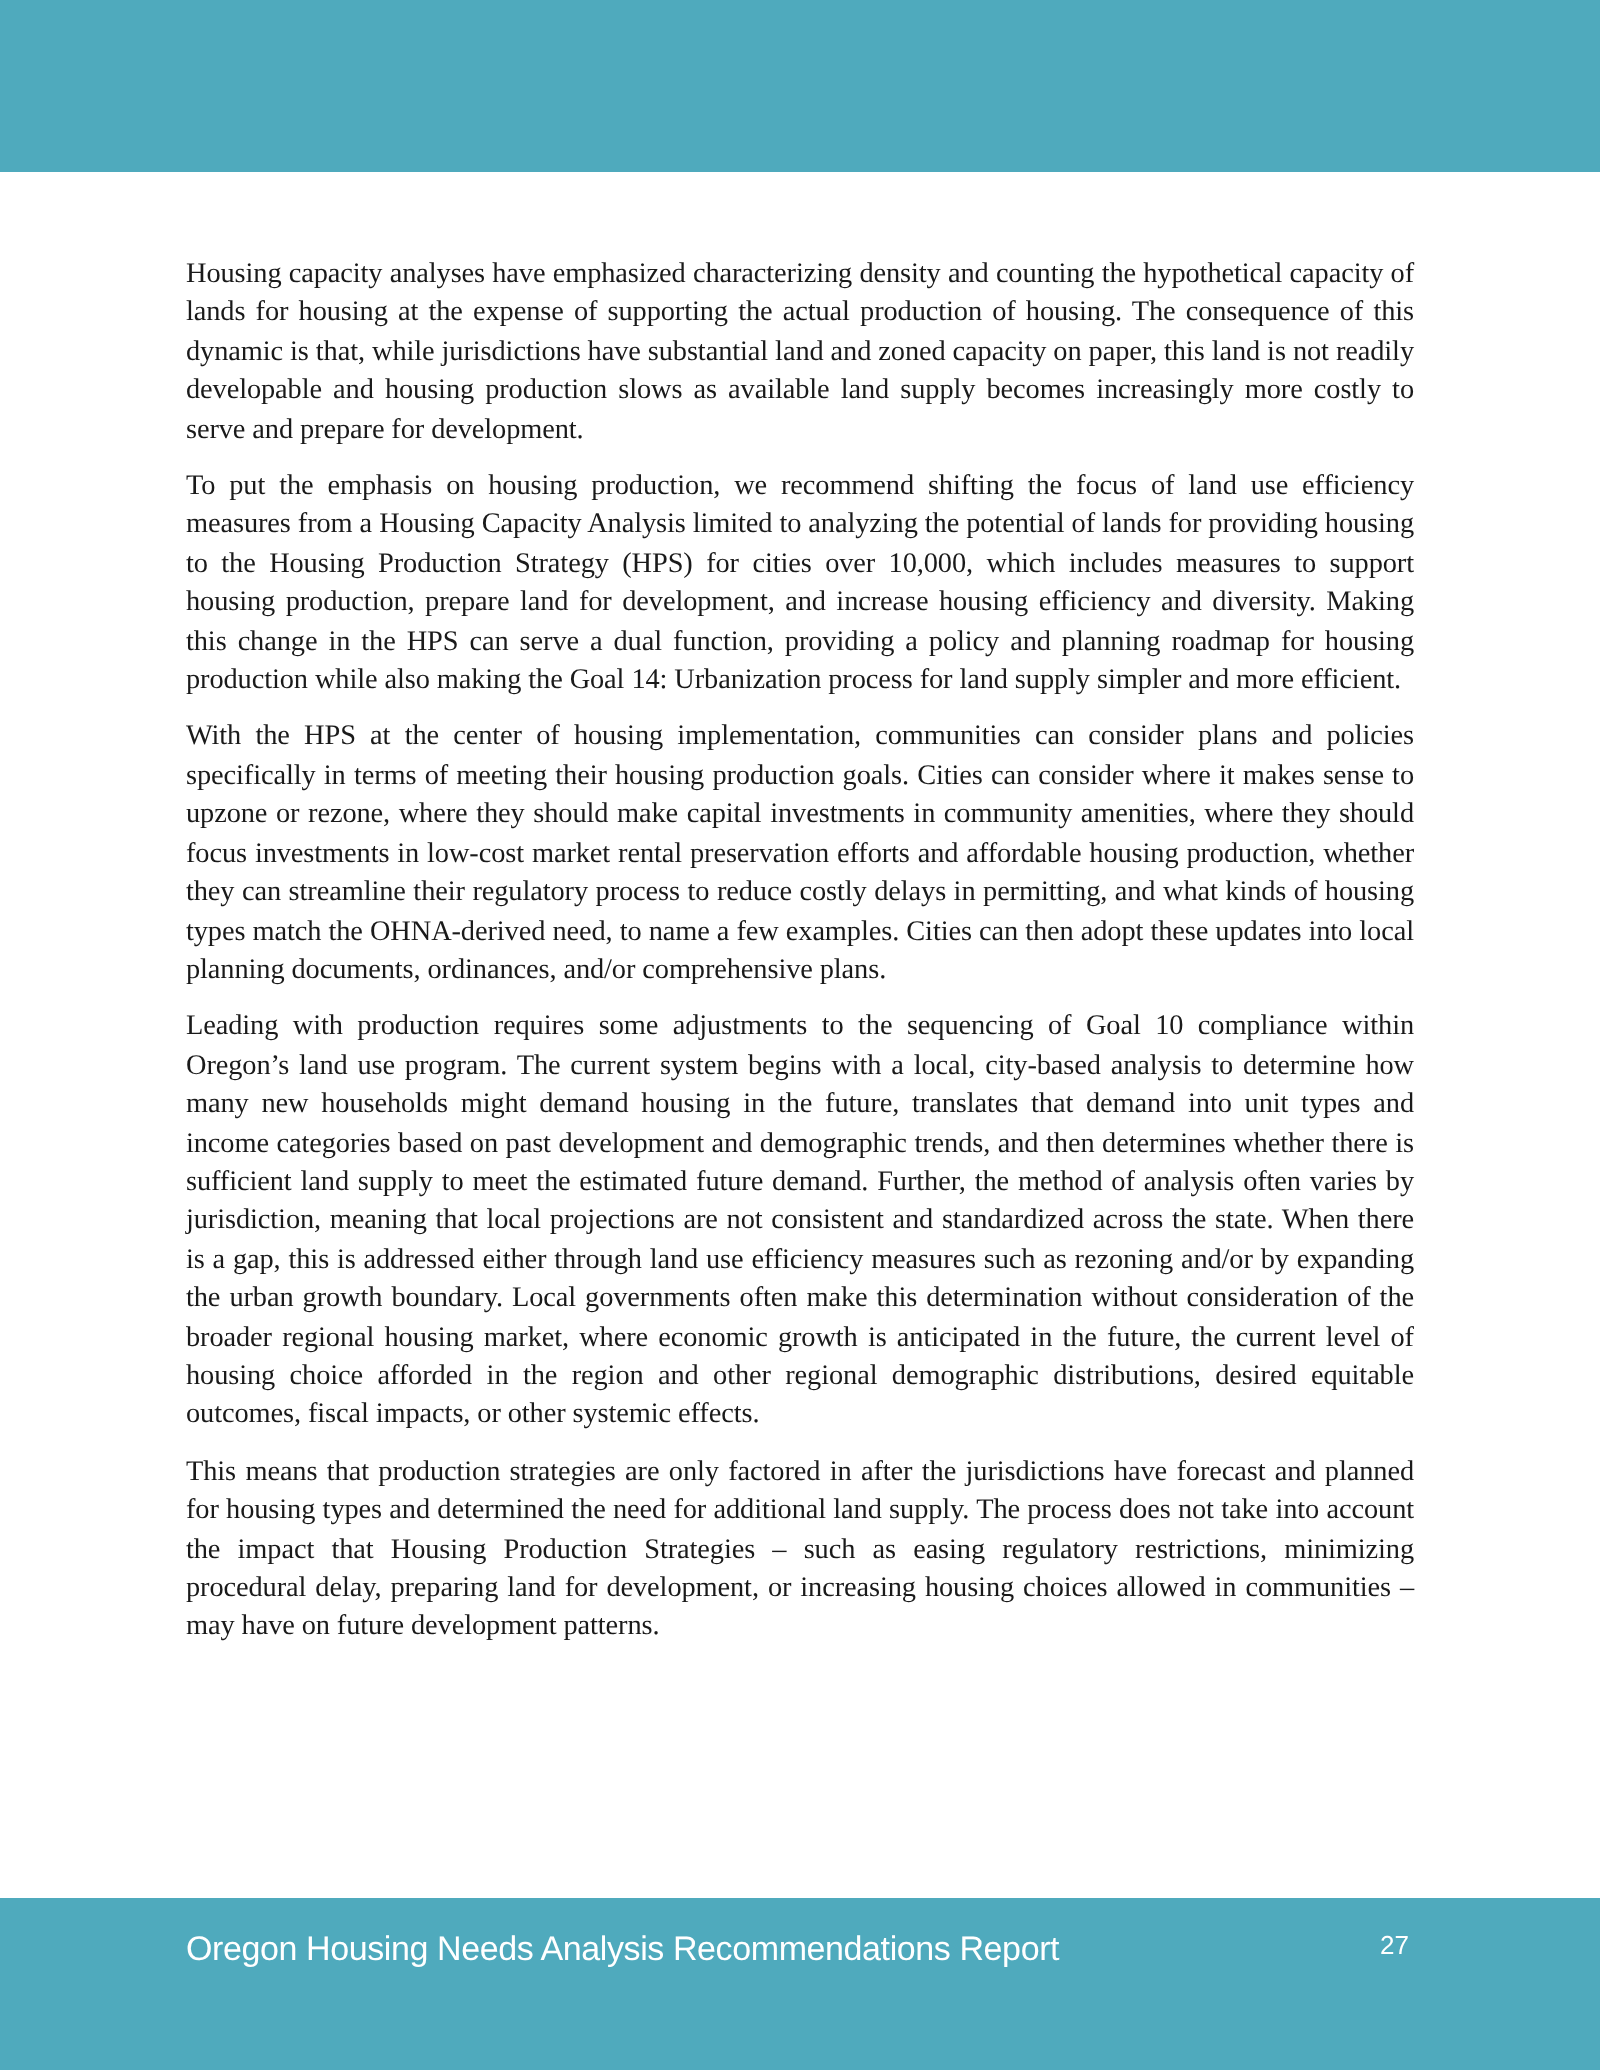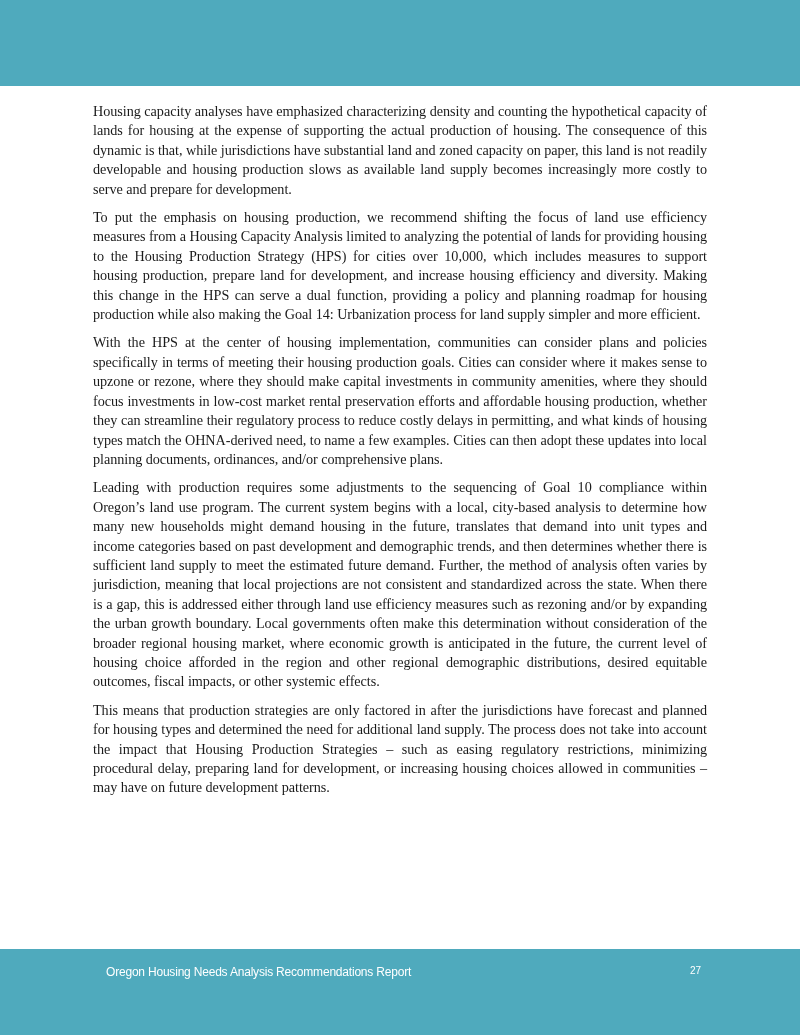--- a/index.html
+++ b/index.html
@@ -7,42 +7,42 @@
     width: 800px; height: 1035px; position: relative; overflow: hidden;
     background: #ffffff;
     font-family: "Liberation Serif", "DejaVu Serif", serif;
     color: #1a1a1a;
   }
   .header-band {
     position: absolute; left: 0; top: 0; width: 800px; height: 86px;
     background: #4FAABD;
   }
   .content {
-    position: absolute; left: 93px; top: 102px; width: 614px;
+    position: absolute; left: 93px; top: 128px; width: 614px;
   }
   .content p {
     margin: 0 0 9px 0;
     font-size: 14.2px;
     line-height: 19.4px;
     text-align: justify;
     letter-spacing: -0.05px;
   }
   .footer-band {
     position: absolute; left: 0; top: 949px; width: 800px; height: 86px;
     background: #4FAABD;
   }
   .footer-title {
-    position: absolute; left: 106px; top: 16px;
+    position: absolute; left: 93px; top: 16px;
     font-family: "Liberation Sans", "DejaVu Sans", sans-serif;
-    font-size: 12px; color: #ffffff; letter-spacing: -0.2px;
+    font-size: 17px; color: #ffffff; letter-spacing: -0.2px;
   }
   .footer-page {
     position: absolute; left: 690px; top: 16px;
     font-family: "Liberation Sans", "DejaVu Sans", sans-serif;
-    font-size: 10px; color: #ffffff;
+    font-size: 13px; color: #ffffff;
   }
 </style>
 </head>
 <body>
 
 <div class="header-band"></div>
 
 <div class="content">
   <p>Housing capacity analyses have emphasized characterizing density and counting the hypothetical capacity of lands for housing at the expense of supporting the actual production of housing. The consequence of this dynamic is that, while jurisdictions have substantial land and zoned capacity on paper, this land is not readily developable and housing production slows as available land supply becomes increasingly more costly to serve and prepare for development.</p>
   <p>To put the emphasis on housing production, we recommend shifting the focus of land use efficiency measures from a Housing Capacity Analysis limited to analyzing the potential of lands for providing housing to the Housing Production Strategy (HPS) for cities over 10,000, which includes measures to support housing production, prepare land for development, and increase housing efficiency and diversity. Making this change in the HPS can serve a dual function, providing a policy and planning roadmap for housing production while also making the Goal 14: Urbanization process for land supply simpler and more efficient.</p>

